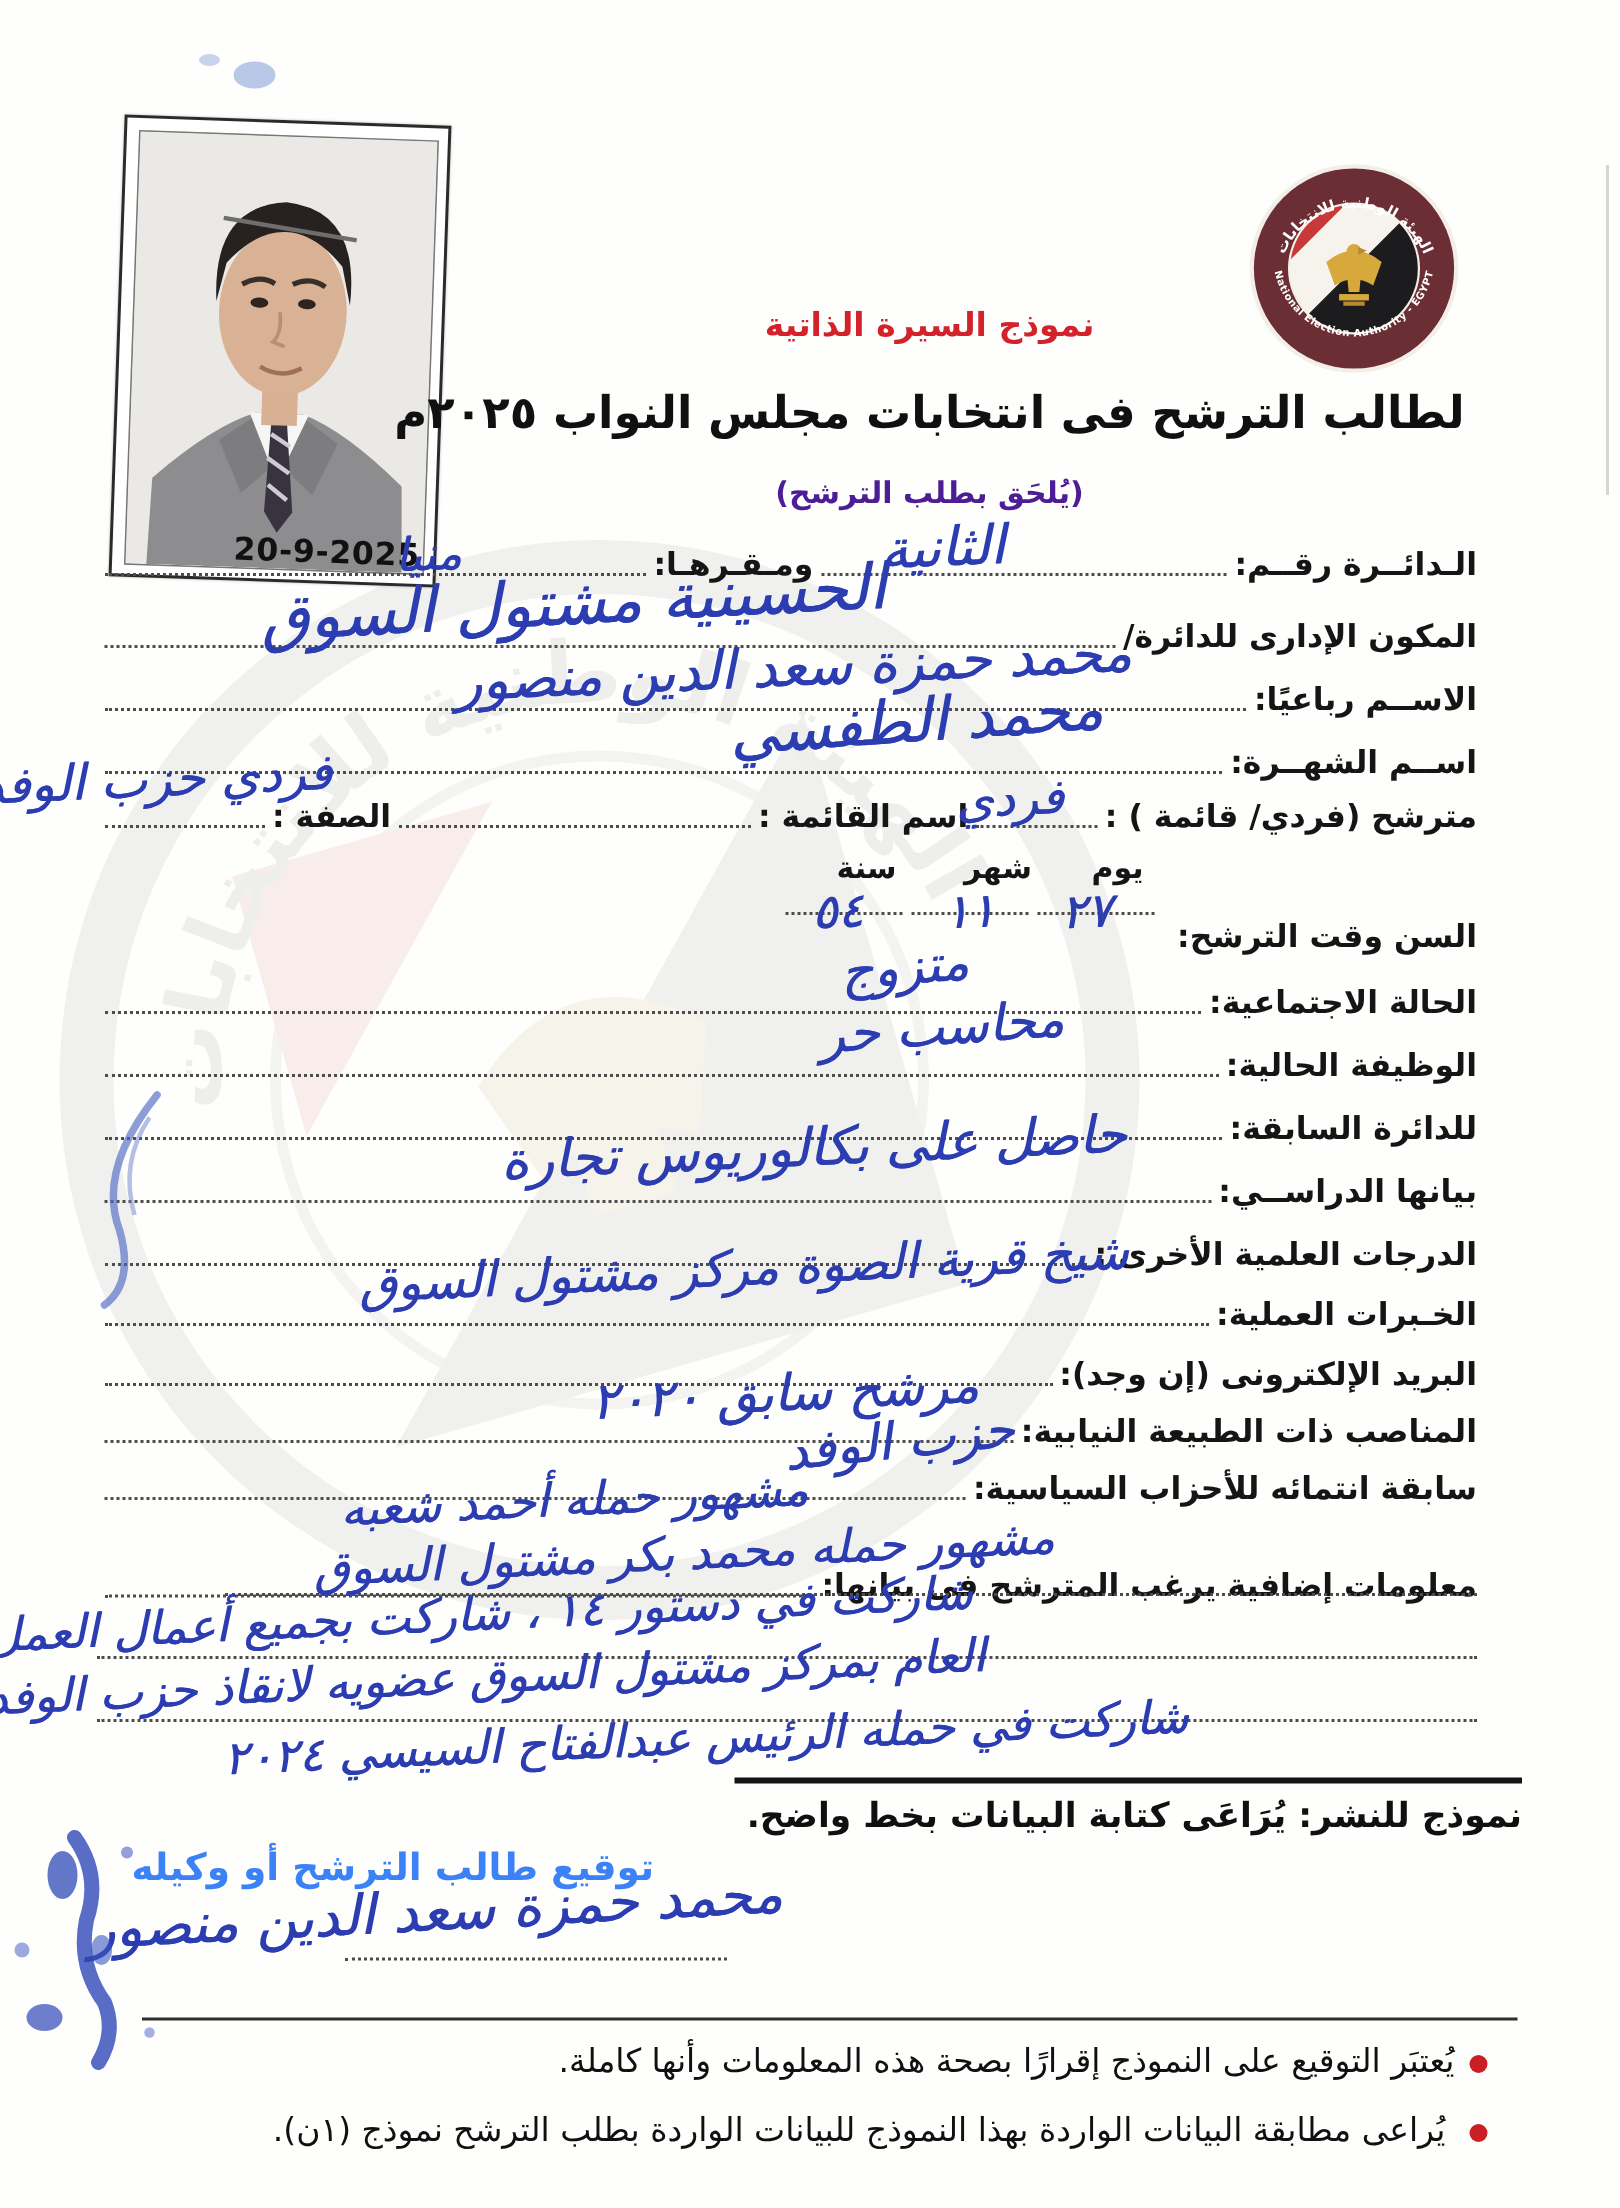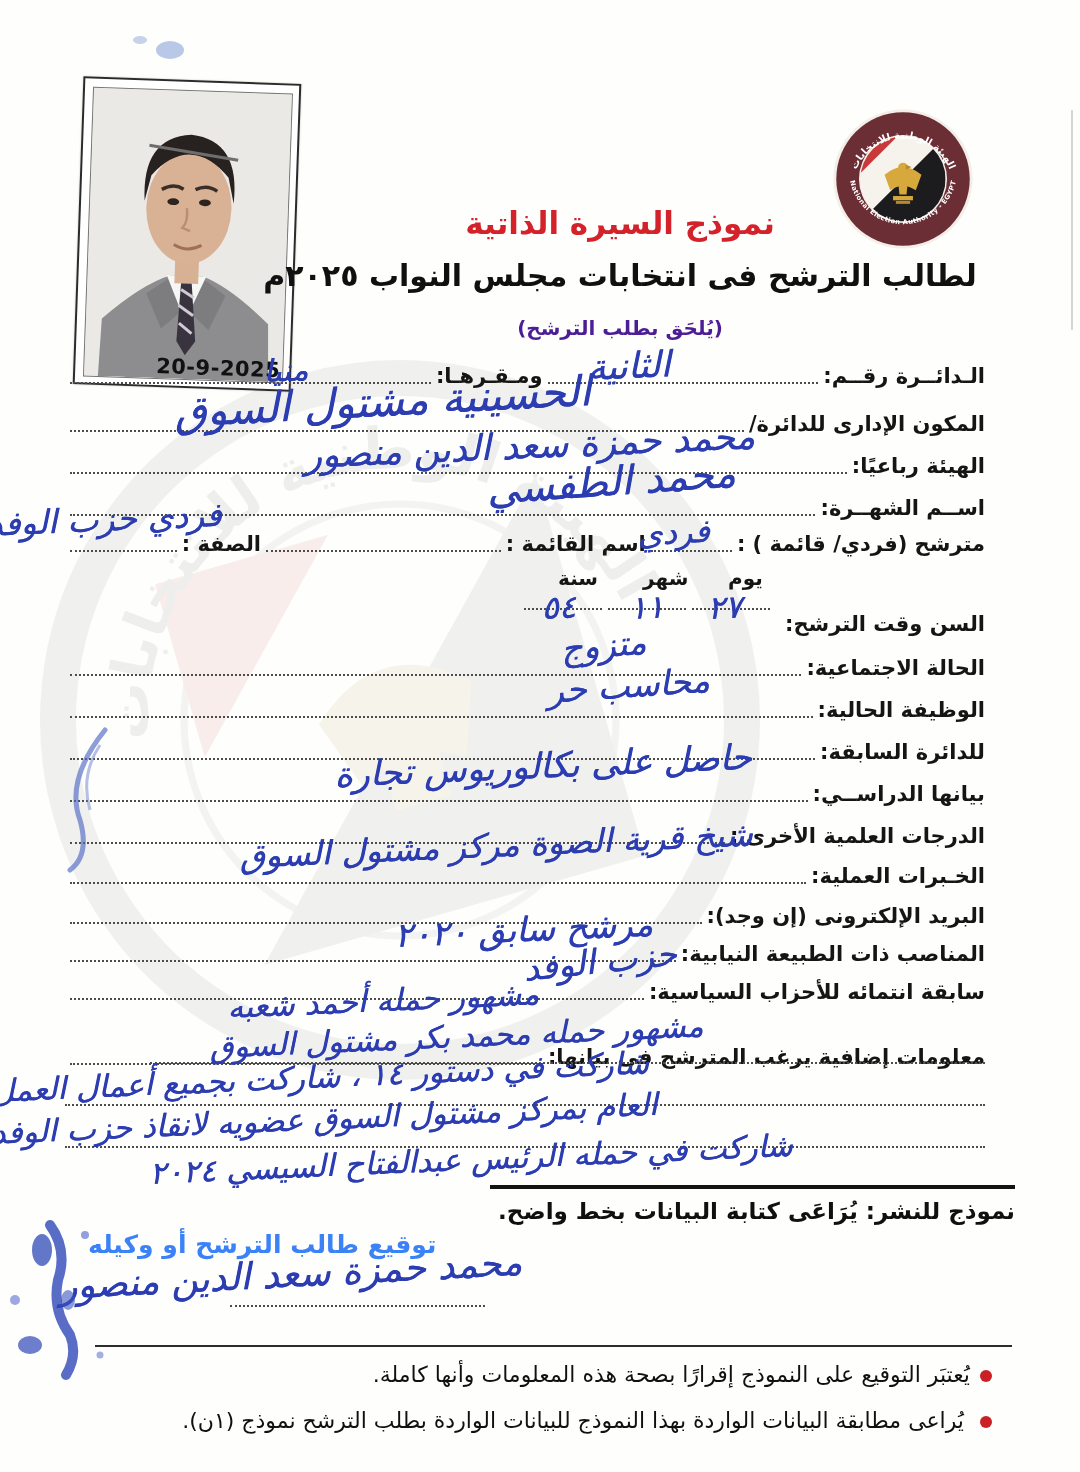--- a/index.html
+++ b/index.html
@@ -18,21 +18,21 @@
   .photo-date{
     position:absolute; right:2px; bottom:0px; font-size:21px; font-weight:700;
     color:#111; letter-spacing:.5px; background:transparent;
   }
   
   .logo{position:absolute; left:832px; top:108px; width:142px; height:142px;}
   
   .watermark{position:absolute; left:40px; top:360px; width:720px; height:720px; opacity:.09; transform:rotate(-16deg); pointer-events:none;}
   
   .title-main{position:absolute; right:120px; left:280px; top:205px; text-align:center;
-    color:#d3222a; font-size:31px; font-weight:700;}
+    color:#d3222a; font-size:22px; font-weight:700;}
   .title-sub{position:absolute; right:60px; left:220px; top:258px; text-align:center;
     color:#101010; font-size:30px; font-weight:700;}
   .title-note{position:absolute; right:120px; left:280px; top:316px; text-align:center;
     color:#4c1d95; font-size:20px; font-weight:700;}
   
   .row{position:absolute; display:flex; align-items:flex-end; height:27px;}
   .lbl{font-weight:700; font-size:21px; white-space:nowrap; color:#151515; line-height:1.2;}
   .dots{flex:1; border-bottom:2.6px dotted #4c4c4c; margin:0 5px 5px 5px; min-width:12px;}
   .dotline{position:absolute; border-bottom:2.6px dotted #4c4c4c;}
   .dotseg{position:absolute; border-bottom:2.6px dotted #4c4c4c; width:78px;}
@@ -140,21 +140,21 @@
   <span class="hand" style="left:588px; top:350px; font-size:36px;">الثانية</span>
   <span class="hand" style="left:264px; top:356px; font-size:31px;">منيا</span>
 
   <div class="row" style="top:410px; right:95px; left:65px;">
     <span class="lbl">المكون الإدارى للدائرة/</span>
     <span class="dots"></span>
   </div>
   <span class="hand" style="left:175px; top:392px; font-size:42px; transform:rotate(-3deg);">الحسينية مشتول السوق</span>
 
   <div class="row" style="top:452px; right:95px; left:65px;">
-    <span class="lbl">الهيئة رباعيًا:</span>
+    <span class="lbl">الاســم رباعيًا:</span>
     <span class="dots"></span>
   </div>
   <span class="hand" style="left:305px; top:438px; font-size:36px;">محمد حمزة سعد الدين منصور</span>
 
   <div class="row" style="top:494px; right:95px; left:65px;">
     <span class="lbl">اســم الشهــرة:</span>
     <span class="dots"></span>
   </div>
   <span class="hand" style="left:488px; top:470px; font-size:40px; transform:rotate(-4deg);">محمد الطفسي</span>
 

